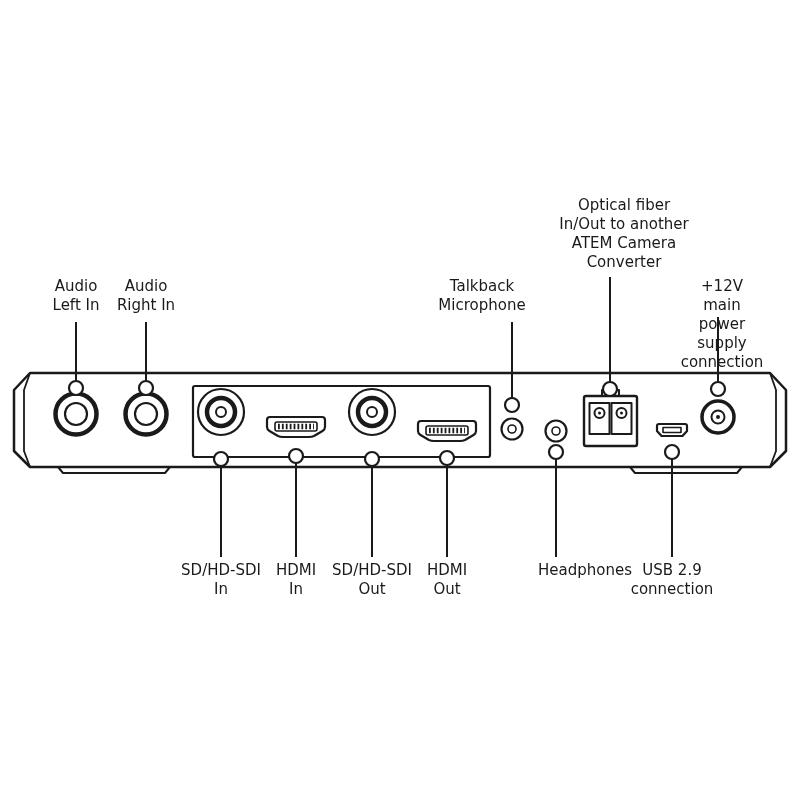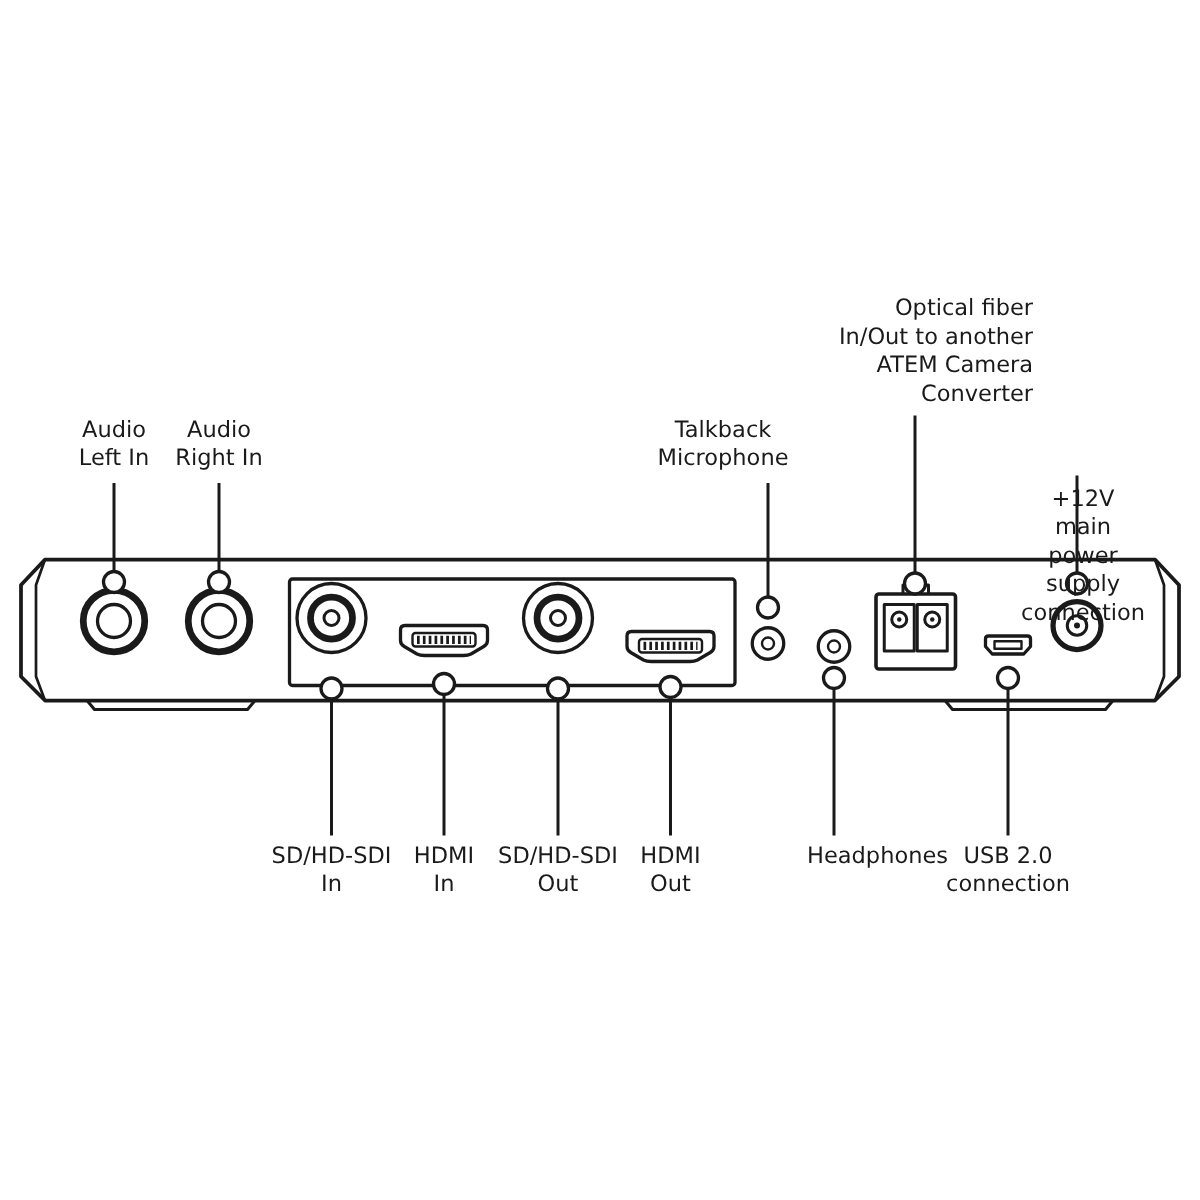--- a/index.html
+++ b/index.html
@@ -23,22 +23,22 @@
     white-space:pre-line;
     font-size:15px;
     line-height:19px;
     color:var(--text);
     user-select:none;
   }
   
   .lbl-audio-left  {left:76px;  top:277px;}
   .lbl-audio-right {left:146px; top:277px;}
   .lbl-talkback    {left:482px; top:277px;}
-  .lbl-optical     {left:624px; top:196px;text-align:right;}
-  .lbl-power       {left:722px; top:277px;margin-top:46px;}
+  .lbl-optical     {left:624px; top:196px;}
+  .lbl-power       {left:722px; top:277px;}
   .lbl-sdi-in      {left:221px; top:561px;}
   .lbl-hdmi-in     {left:296px; top:561px;}
   .lbl-sdi-out     {left:372px; top:561px;}
   .lbl-hdmi-out    {left:447px; top:561px;}
   .lbl-headphones  {left:556px; top:561px;margin-left:29px;}
   .lbl-usb         {left:672px; top:561px;}
 </style>
 </head>
 <body>
 
@@ -168,15 +168,15 @@
 supply connection</div>
   <div class="label lbl-sdi-in">SD/HD-SDI
 In</div>
   <div class="label lbl-hdmi-in">HDMI
 In</div>
   <div class="label lbl-sdi-out">SD/HD-SDI
 Out</div>
   <div class="label lbl-hdmi-out">HDMI
 Out</div>
   <div class="label lbl-headphones">Headphones</div>
-  <div class="label lbl-usb">USB 2.0
+  <div class="label lbl-usb">USB 2.9
 connection</div>
 </div>
 
 </body></html>

